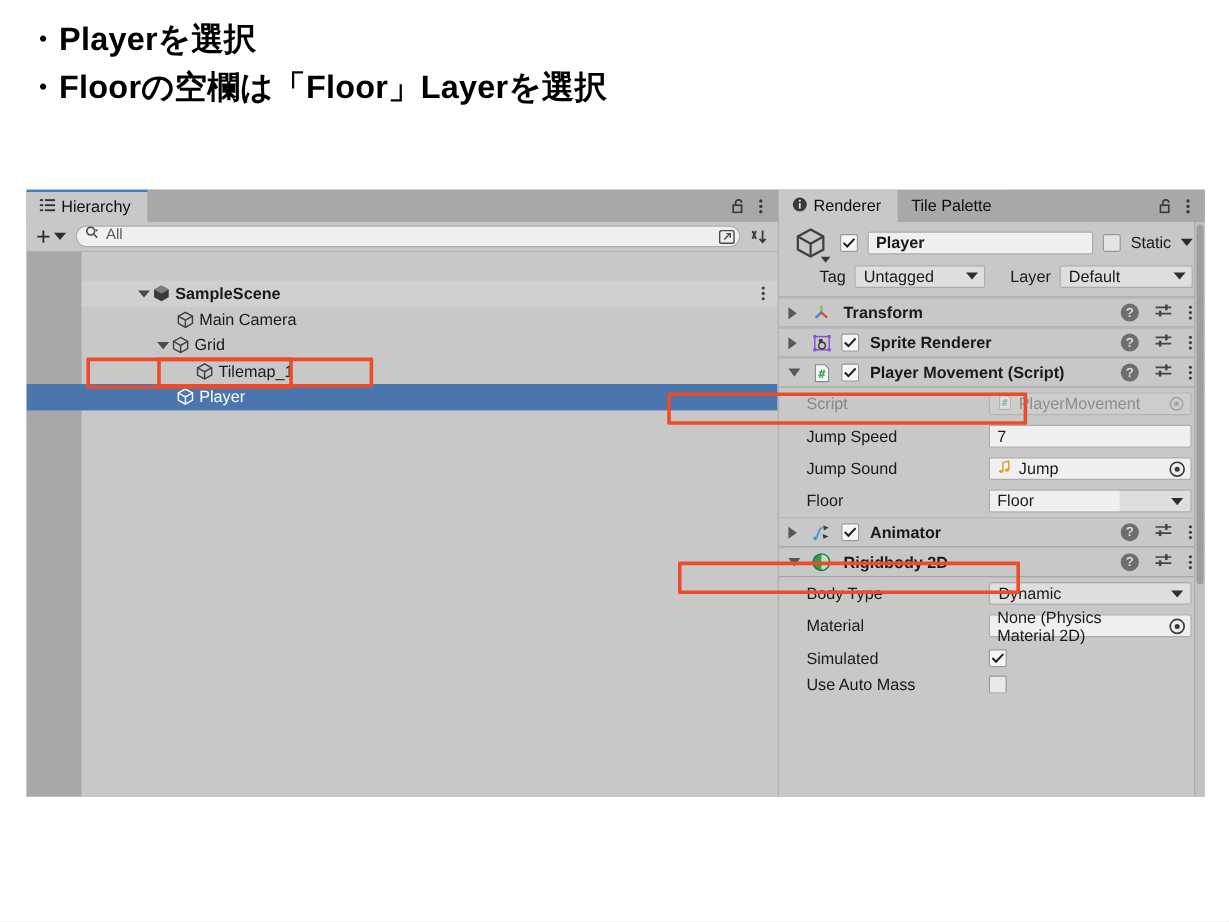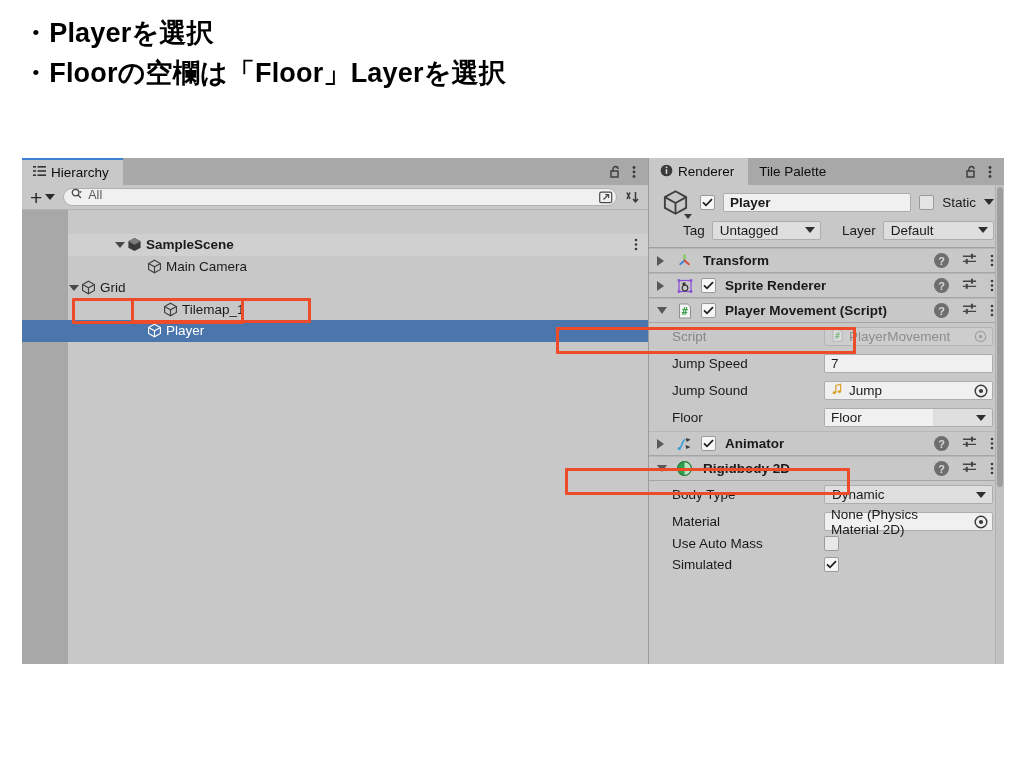--- a/index.html
+++ b/index.html
@@ -356,21 +356,21 @@
         <div class="row" style="padding-left:78px">
           <span class="cube-ic">
             <svg width="15" height="15" viewBox="0 0 16 16">
               <path d="M8 1.3 L14.3 4.8 V11.2 L8 14.7 L1.7 11.2 V4.8 Z" fill="none" stroke="#3f3f3f" stroke-width="1.25"></path>
               <path d="M1.7 4.8 L8 8.3 L14.3 4.8 M8 8.3 V14.7" fill="none" stroke="#3f3f3f" stroke-width="1.25"></path>
             </svg>
           </span>
           <span class="row-label">Main Camera</span>
         </div>
 
-        <div class="row" style="">
+        <div class="row" style="padding-left:62px">
           <span class="disc">
               <span class="tri-dn"></span>
             </span>
           <span class="cube-ic">
             <svg width="15" height="15" viewBox="0 0 16 16">
               <path d="M8 1.3 L14.3 4.8 V11.2 L8 14.7 L1.7 11.2 V4.8 Z" fill="none" stroke="#3f3f3f" stroke-width="1.25"></path>
               <path d="M1.7 4.8 L8 8.3 L14.3 4.8 M8 8.3 V14.7" fill="none" stroke="#3f3f3f" stroke-width="1.25"></path>
             </svg>
           </span>
           <span class="row-label">Grid</span>
@@ -715,34 +715,34 @@
           <span>None (Physics Material 2D)</span>
           <span class="obj-pick">
             <svg width="14" height="14" viewBox="0 0 14 14">
               <circle cx="7" cy="7" r="5.8" fill="none" stroke="#3a3a3a" stroke-width="1.4"></circle>
               <circle cx="7" cy="7" r="2.1" fill="#3a3a3a"></circle>
             </svg>
           </span>
         </span>
       </div>
 
-      <div class="prop" style="height:16px; overflow:hidden;">
-        <span class="prop-lbl">Use Auto Mass</span>
-        <span class="chk-small empty"></span>
-      </div>
-
       <div class="prop">
         <span class="prop-lbl">Simulated</span>
         <span class="chk-small">
           <svg width="11" height="9" viewBox="0 0 11 9">
               <path d="M1 4.4 L4 7.4 L10 1.1" fill="none" stroke="#1d1d1d" stroke-width="1.7"></path>
             </svg>
         </span>
       </div>
 
+      <div class="prop" style="height:16px; overflow:hidden;">
+        <span class="prop-lbl">Use Auto Mass</span>
+        <span class="chk-small empty"></span>
+      </div>
+
       <div class="insp-scroll">
         <div class="thumb"></div>
       </div>
     </div>
   </div>
 
   <div class="redbox" style="left:109px; top:140px; width:180px; height:25px;"></div>
 
 </div>
 

